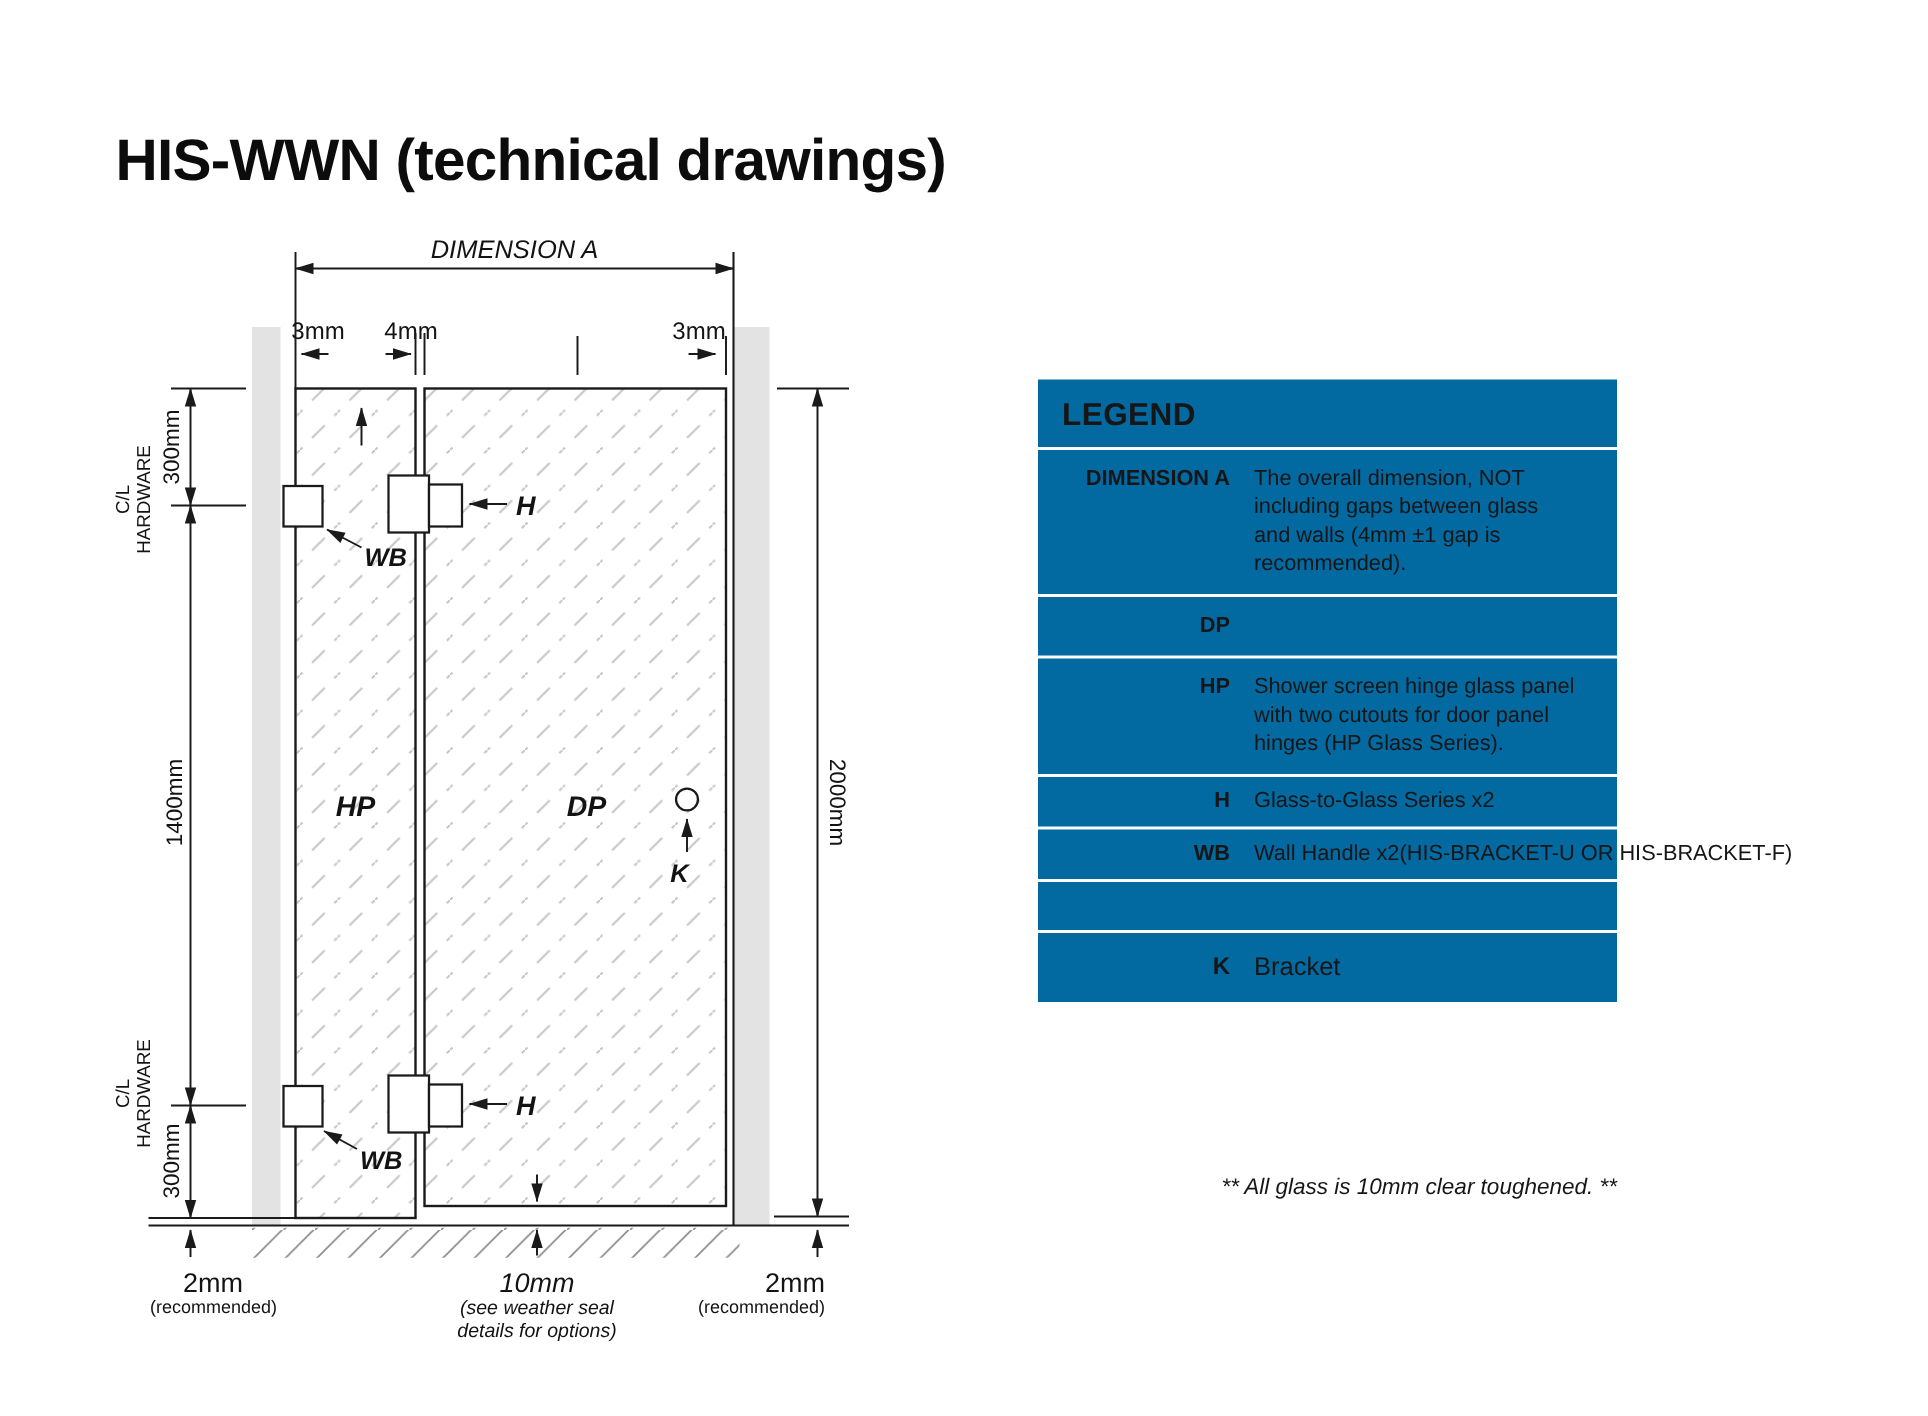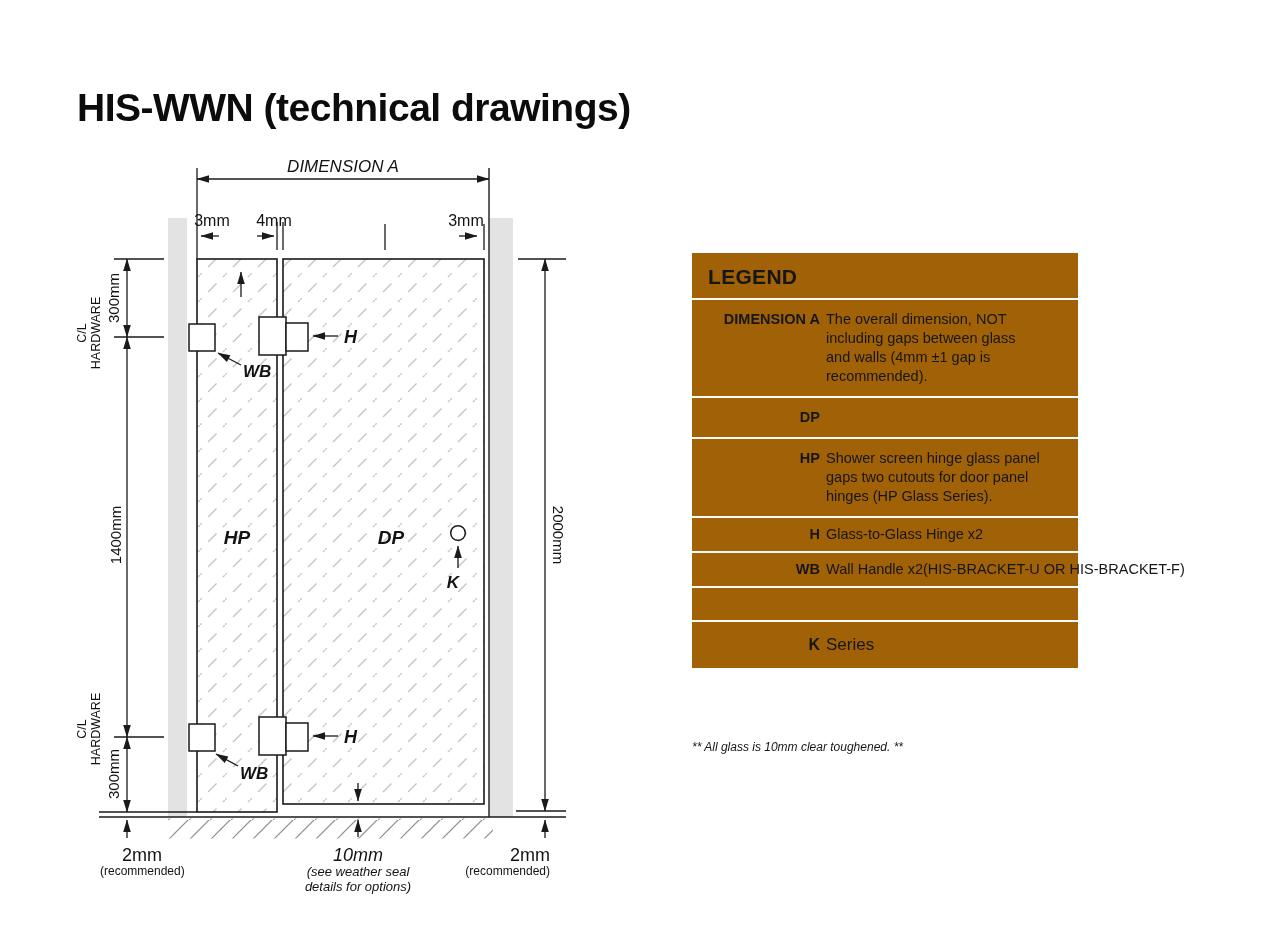--- a/index.html
+++ b/index.html
@@ -21,42 +21,42 @@
   svg .cl   { font-size:12.5px; }
   svg .big  { font-size:18px; }
   svg .bigI { font-size:18px; font-style:italic; }
   svg .note { font-size:12px; }
   svg .noteI{ font-size:13px; font-style:italic; }
   svg .part { font-size:17px; font-weight:bold; font-style:italic; }
   svg .panelName { font-size:19px; font-weight:bold; font-style:italic; }
 
   .legend {
     position:absolute; left:692px; top:253px; width:386px;
-    background:#a16207; color:#161616;
+    background:#0369a1; color:#161616;
   }
   .legend-title {
     font-size:21px; font-weight:bold; letter-spacing:0.3px;
     padding:12px 16px 9px 16px;
     border-bottom:2px solid #fafafa;
   }
   .lrow {
     display:flex; align-items:flex-start;
     padding:10px 16px; border-bottom:2px solid #fafafa;
     font-size:14.5px; line-height:19px;
   }
   .lrow .term { flex:none; width:112px; text-align:right; font-weight:bold; }
-  .lrow .desc { margin-left:6px; white-space:pre-line; flex:1; }
+  .lrow .desc { margin-left:16px; white-space:pre-line; flex:1; }
   .lrow.short { padding:7px 16px; }
   .lrow.wbrow .desc { white-space:nowrap; overflow:visible; }
   .lrow.empty { min-height:34px; padding:0 16px; }
   .lrow.krow  { font-size:17px; line-height:22px; padding:12px 16px; border-bottom:none; }
   .lrow.krow .term { font-size:16px; }
   .legend-footnote {
-    position:absolute; left:692px; top:740px; width:386px;
-    text-align:left; font-size:12px; font-style:italic; color:#161616;
+    position:absolute; left:692px; top:783px; width:386px;
+    text-align:right; font-size:15px; font-style:italic; color:#161616;
   }
 </style>
 </head>
 <body>
 
 <div class="page-title">HIS-WWN (technical drawings)</div>
 
 <svg class="drawing" width="660" height="944" viewBox="0 0 660 944">
   <defs>
     <marker id="ah" markerWidth="14" markerHeight="10" refX="12.5" refY="5" orient="auto-start-reverse" markerUnits="userSpaceOnUse">
@@ -192,34 +192,34 @@
 including gaps between glass
 and walls (4mm ±1 gap is
 recommended).</div>
   </div>
   <div class="lrow">
     <div class="term">DP</div>
   </div>
   <div class="lrow">
     <div class="term">HP</div>
     <div class="desc">Shower screen hinge glass panel
-gaps two cutouts for door panel
+with two cutouts for door panel
 hinges (HP Glass Series).</div>
   </div>
   <div class="lrow short">
     <div class="term">H</div>
-    <div class="desc">Glass-to-Glass Hinge x2</div>
+    <div class="desc">Glass-to-Glass Series x2</div>
   </div>
   <div class="lrow short wbrow">
     <div class="term">WB</div>
     <div class="desc">Wall Handle x2(HIS-BRACKET-U OR HIS-BRACKET-F)</div>
   </div>
   <div class="lrow empty">
     <div class="term"></div>
     <div class="desc"></div>
   </div>
   <div class="lrow krow">
     <div class="term">K</div>
-    <div class="desc">Series</div>
+    <div class="desc">Bracket</div>
   </div>
 </div>
 
 <div class="legend-footnote">** All glass is 10mm clear toughened. **</div>
 
 </body></html>

